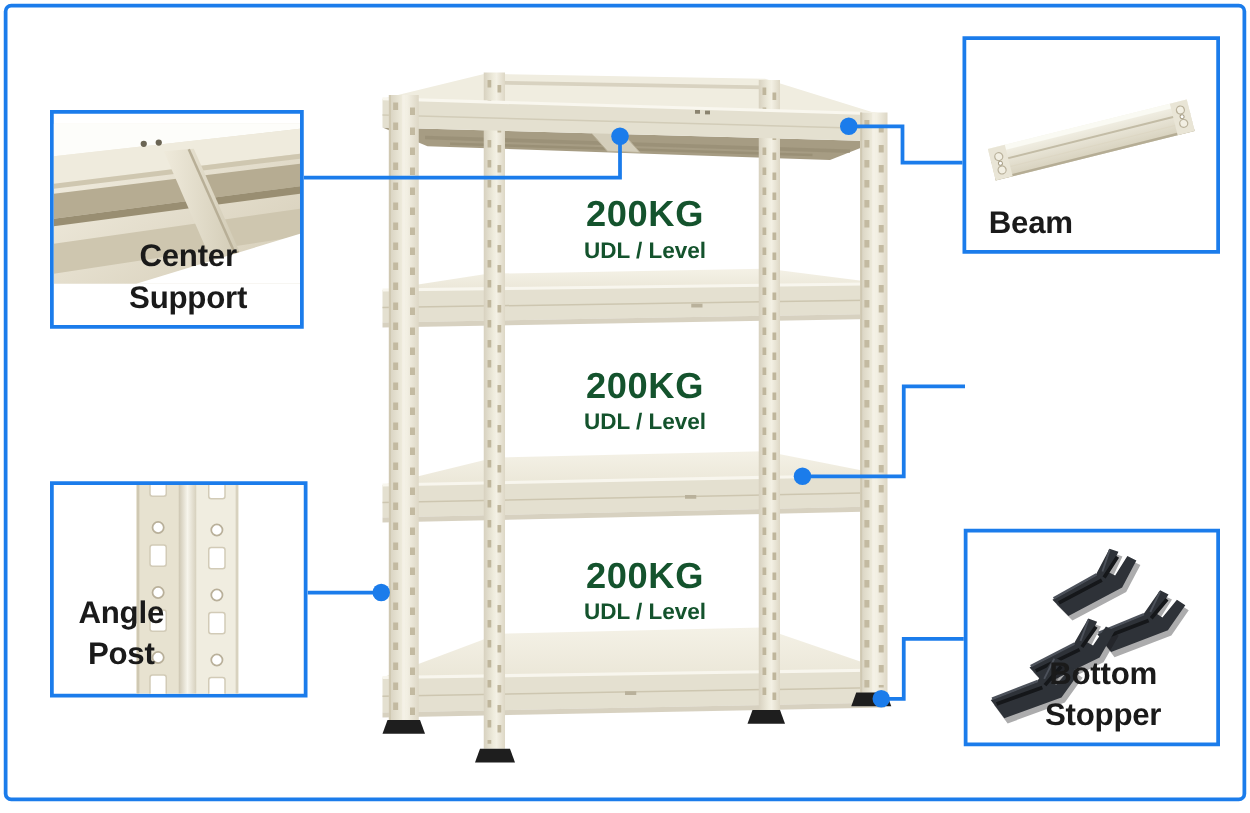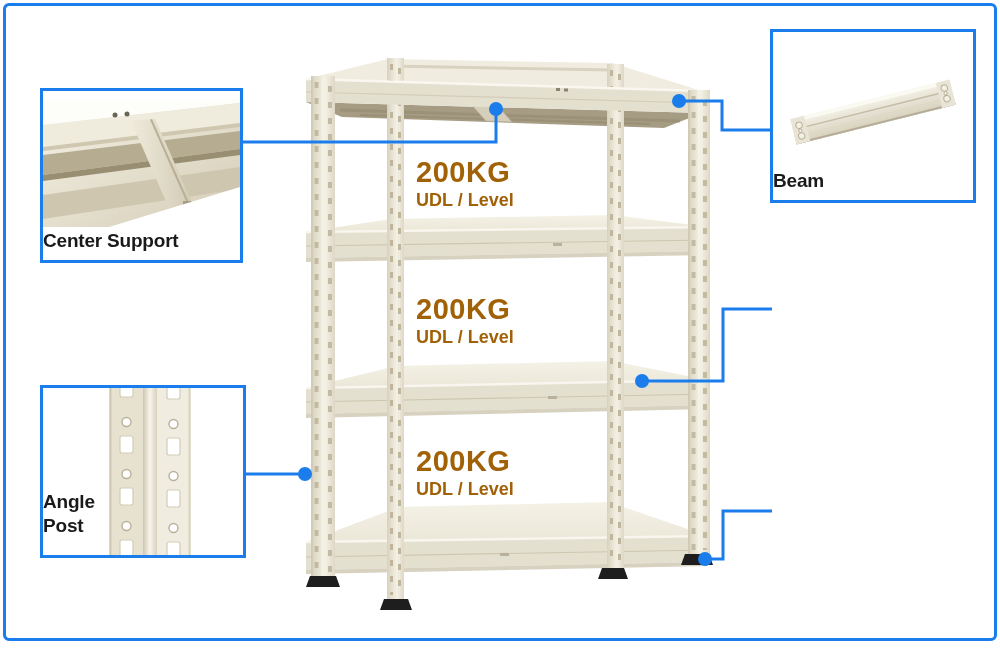--- a/index.html
+++ b/index.html
@@ -24,27 +24,27 @@
   .underside { fill:var(--rack-underside,#a69c83); }
   .foot { fill:var(--rack-foot,#1e1e1e); }
 
   .callout {
     position:absolute; background:#fff;
     border:3px solid var(--accent,#1b7ceb);
     box-sizing:border-box;
   }
   .callout .photo { position:absolute; left:0; top:0; width:100%; height:100%; }
   .callout-label {
-    position:absolute; left:0; bottom:6px; z-index:2;
-    font-weight:bold; font-size:19px; line-height:1.3;
-    color:var(--label-text,#1a1a1a); letter-spacing:-0.2px;
+    position:absolute; left:18px; bottom:6px; z-index:2;
+    font-weight:bold; font-size:25px; line-height:1.3;
+    color:var(--label-text,#1a1a1a); letter-spacing:-0.2px;text-align:center;
   }
   .callout-label.two-line { bottom:16px; width:72px; }
 
-  .load { position:absolute; left:416px; width:200px; text-align:left; color:#a16207; }
+  .load { position:absolute; left:416px; width:200px; text-align:center; color:#14532d; }
   .load .kg { font-size:29px; font-weight:bold; letter-spacing:0.5px; line-height:32px; }
   .load .sub { font-size:18px; font-weight:bold; margin-top:2px; }
 </style>
 </head>
 <body>
 
 <div class="stage">
 
   <div class="frame"></div>
 
@@ -259,14 +259,32 @@
             <circle cx="75" cy="5" r="3.2"></circle>
         </g>
         <circle cx="-75" cy="0.5" r="1.6" fill="#ffffff" stroke="#a79e86" stroke-width="0.8"></circle>
         <circle cx="75" cy="-0.5" r="1.6" fill="#ffffff" stroke="#a79e86" stroke-width="0.8"></circle>
       </g>
     </svg>
     <div class="callout-label">Beam</div>
   </div>
 
 
+  <div class="callout" style="left:771px; top:423px; width:205px; height:174px">
+    <svg class="photo" viewBox="0 0 200 170">
+      <defs>
+        <g id="bkt">
+          <path d="M3,44 L39,27 L52,6 L59,9 L50,25 L55,28 L66,13 L73,17 L60,38 L15,58 Z" fill="#101214" opacity="0.35" transform="translate(3,4)"></path>
+          <path d="M3,44 L39,27 L52,6 L59,9 L50,25 L55,28 L66,13 L73,17 L60,38 L15,58 Z" fill="#2e3238"></path>
+          <path d="M8,47 L44,31 M46,29 L58,13" stroke="#15171a" stroke-width="3" fill="none"></path>
+          <path d="M4,43 L40,26" stroke="#4d525b" stroke-width="2" fill="none"></path>
+          <path d="M52,7 L45,24" stroke="#4d525b" stroke-width="1.5" fill="none"></path>
+        </g>
+      </defs>
+      <use href="#bkt" transform="translate(64,8) rotate(-4,38,30)"></use>
+      <use href="#bkt" transform="translate(102,40) rotate(3,38,30)"></use>
+      <use href="#bkt" transform="translate(46,64) rotate(-2,38,30)"></use>
+      <use href="#bkt" transform="translate(16,94) rotate(4,38,30)"></use>
+    </svg>
+    <div class="callout-label">Bottom Stopper</div>
+  </div>
 
 </div>
 
 </body></html>

